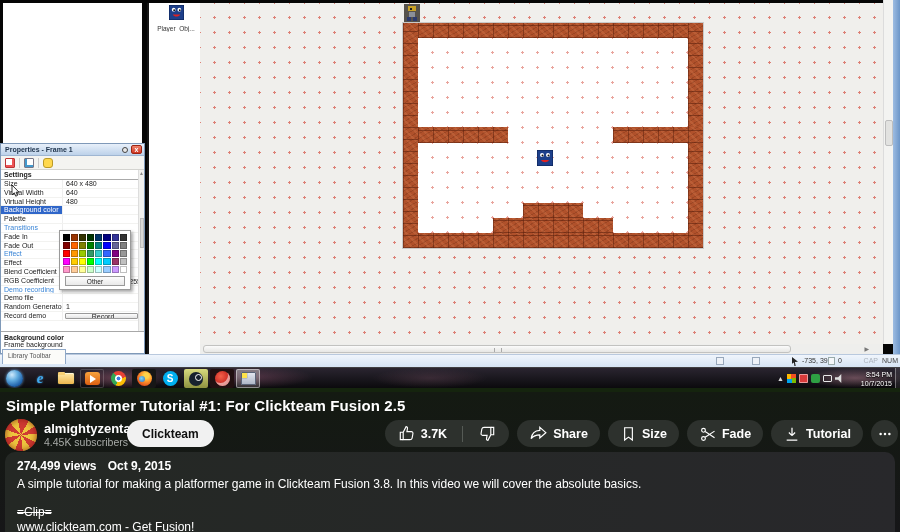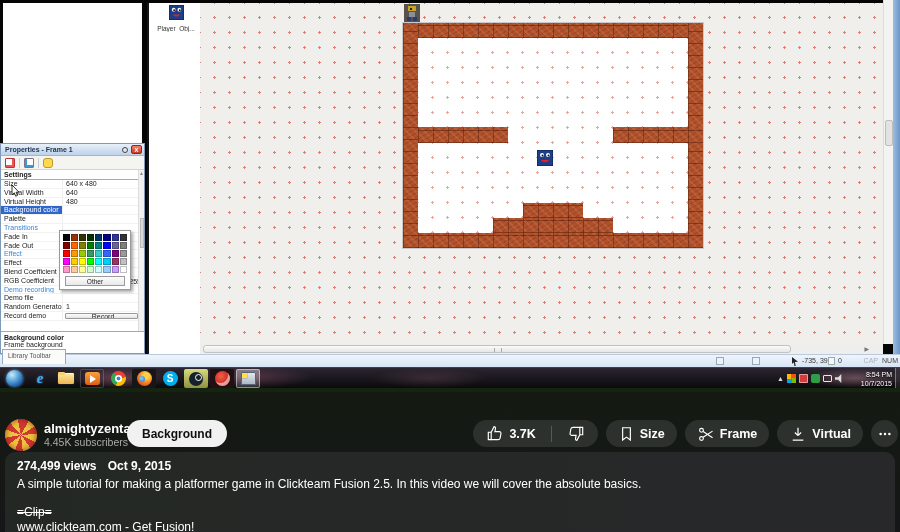--- a/index.html
+++ b/index.html
@@ -539,25 +539,26 @@
     <div id="clock">
       <div>8:54 PM</div>
       <div>10/7/2015</div>
     </div>
     <div id="showdesk"></div>
   </div>
   <div id="tb-bottom" class="abs"></div>
 </div>
 
 <div id="yt">
+  <div id="yt-title">Simple Platformer Tutorial #1: For Clickteam Fusion 2.5</div>
 
   <div id="avatar"></div>
   <div id="ch-name">almightyzentaco</div>
   <div id="ch-subs">4.45K subscribers</div>
-  <button id="subscribe">Background</button>
+  <button id="subscribe">Clickteam</button>
 
   <div id="actions">
     <div class="pill" id="like-pill">
       <div id="like-seg">
         <svg width="19" height="19" viewBox="0 0 22 23">
             <g fill="none" stroke="#fff" stroke-width="1.4">
               <path d="M7 10l3.5-6.8c1.1 0 1.9.9 1.7 2L11.5 9.3H17a1.9 1.9 0 0 1 1.8 2.2l-1 5.5A2.7 2.7 0 0 1 15.1 19H7z"></path>
               <path d="M7 10H3.5v9H7"></path>
             </g>
           </svg>
@@ -567,58 +568,64 @@
       <div id="dislike-seg">
         <svg width="19" height="19" viewBox="0 0 22 23">
             <g fill="none" stroke="#fff" stroke-width="1.4" transform="rotate(180 11 11.5)">
               <path d="M7 10l3.5-6.8c1.1 0 1.9.9 1.7 2L11.5 9.3H17a1.9 1.9 0 0 1 1.8 2.2l-1 5.5A2.7 2.7 0 0 1 15.1 19H7z"></path>
               <path d="M7 10H3.5v9H7"></path>
             </g>
           </svg>
       </div>
     </div>
     <div class="pill">
+      <svg width="19" height="19" viewBox="0 0 22 22">
+          <path d="M12.5 7.5V3.8L19.5 10l-7 6.2v-3.7c-4.8 0-7.8 1.5-10 4.5.7-5.3 4-9.2 10-9.5z" fill="none" stroke="#fff" stroke-width="1.4"></path>
+        </svg>
+      <span>Share</span>
+    </div>
+    <div class="pill">
       <svg width="17" height="17" viewBox="0 0 22 22">
           <path d="M6 3.5h10v16l-5-3.8-5 3.8z" fill="none" stroke="#fff" stroke-width="1.5"></path>
         </svg>
       <span>Size</span>
     </div>
     <div class="pill">
       <svg width="18" height="18" viewBox="0 0 22 22">
           <g fill="none" stroke="#fff" stroke-width="1.4">
             <circle cx="5.5" cy="6.5" r="2.3"></circle>
             <circle cx="5.5" cy="16.5" r="2.3"></circle>
             <path d="M7.5 8L19 15.5M7.5 15L19 7.5"></path>
           </g>
         </svg>
-      <span>Frame</span>
+      <span>Fade</span>
     </div>
     <div class="pill">
       <svg width="18" height="18" viewBox="0 0 22 22">
           <g fill="none" stroke="#fff" stroke-width="1.5">
             <path d="M11 3.5v9.5m0 0l-3.8-3.8M11 13l3.8-3.8"></path>
             <path d="M4.5 18.5h13"></path>
           </g>
         </svg>
-      <span>Virtual</span>
+      <span>Tutorial</span>
     </div>
     <div id="more-btn">
       <svg width="16" height="16" viewBox="0 0 22 22">
           <g fill="#fff">
             <circle cx="5" cy="11" r="1.7"></circle>
             <circle cx="11" cy="11" r="1.7"></circle>
             <circle cx="17" cy="11" r="1.7"></circle>
           </g>
         </svg>
     </div>
   </div>
 
   <div id="descbox">
     <div id="desc-meta">
       <span>274,499 views</span>
       <span class="date">Oct 9, 2015</span>
     </div>
-    <div id="desc-l1">A simple tutorial for making a platformer game in Clickteam Fusion 2.5. In this video we will cover the absolute basics.</div>
+    <div id="desc-l1">A simple tutorial for making a platformer game in Clickteam Fusion 3.8. In this video we will cover the absolute basics.</div>
     <div id="links-hdr">=Clip=</div>
     <div id="desc-link1">www.clickteam.com - Get Fusion!</div>
 
   </div>
 </div>
 
 </body></html>

